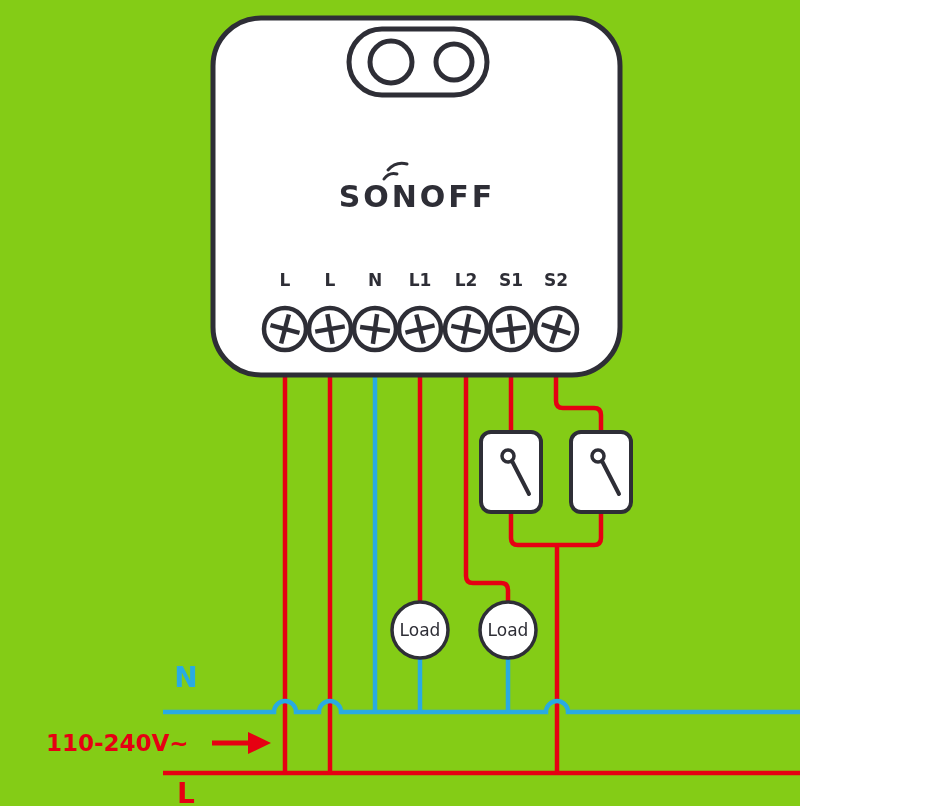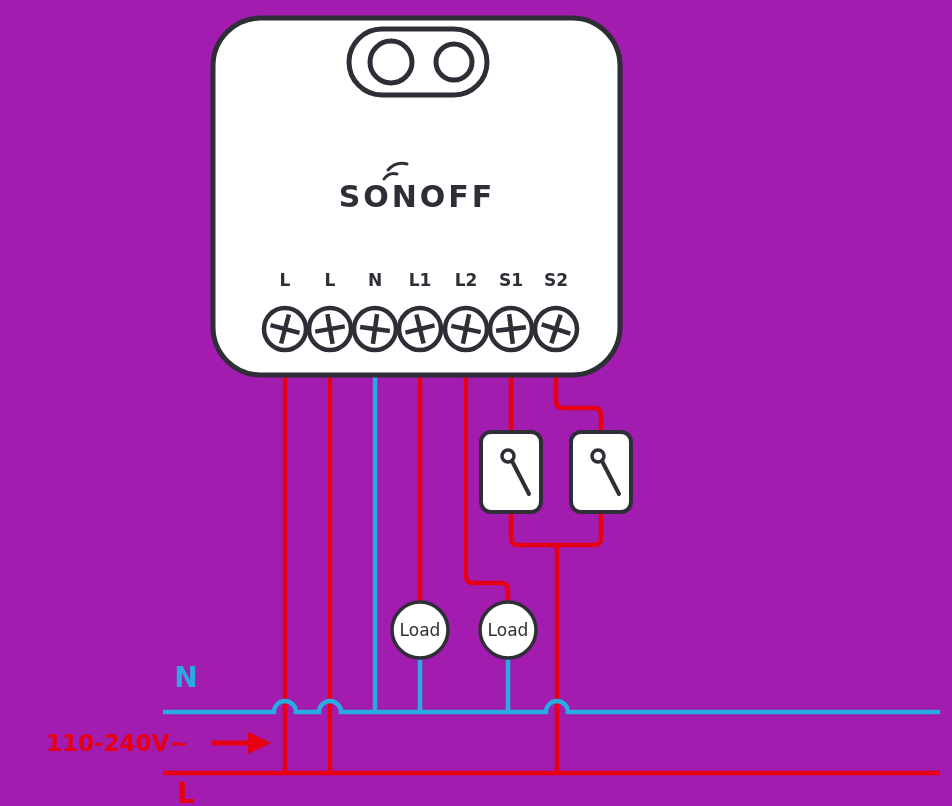--- a/index.html
+++ b/index.html
@@ -2,24 +2,24 @@
 <html style="--color-live: #e60012; --color-neutral: #29abe2; --color-outline: #2e2e36;"><head>
 <meta charset="utf-8">
 <style>
   :root {
     --color-live: #e60012;
     --color-neutral: #29abe2;
     --color-outline: #2e2e36;
   }
   html, body { margin: 0; padding: 0; background: #ffffff; }
   .canvas {
-    width: 952px;
+    width: 800px;
     height: 806px;
     position: relative;
-    background: #a21caf;
+    background: #84cc16;
     overflow: hidden;
   }
   svg text {
     font-family: "DejaVu Sans", "Liberation Sans", sans-serif;
   }
   .outline { stroke: var(--color-outline); fill: #ffffff; }
   .dark-line { stroke: var(--color-outline); fill: none; }
   .wire-live { stroke: var(--color-live); fill: none; }
   .wire-neutral { stroke: var(--color-neutral); fill: none; }
   .label-dark { fill: var(--color-outline); }

